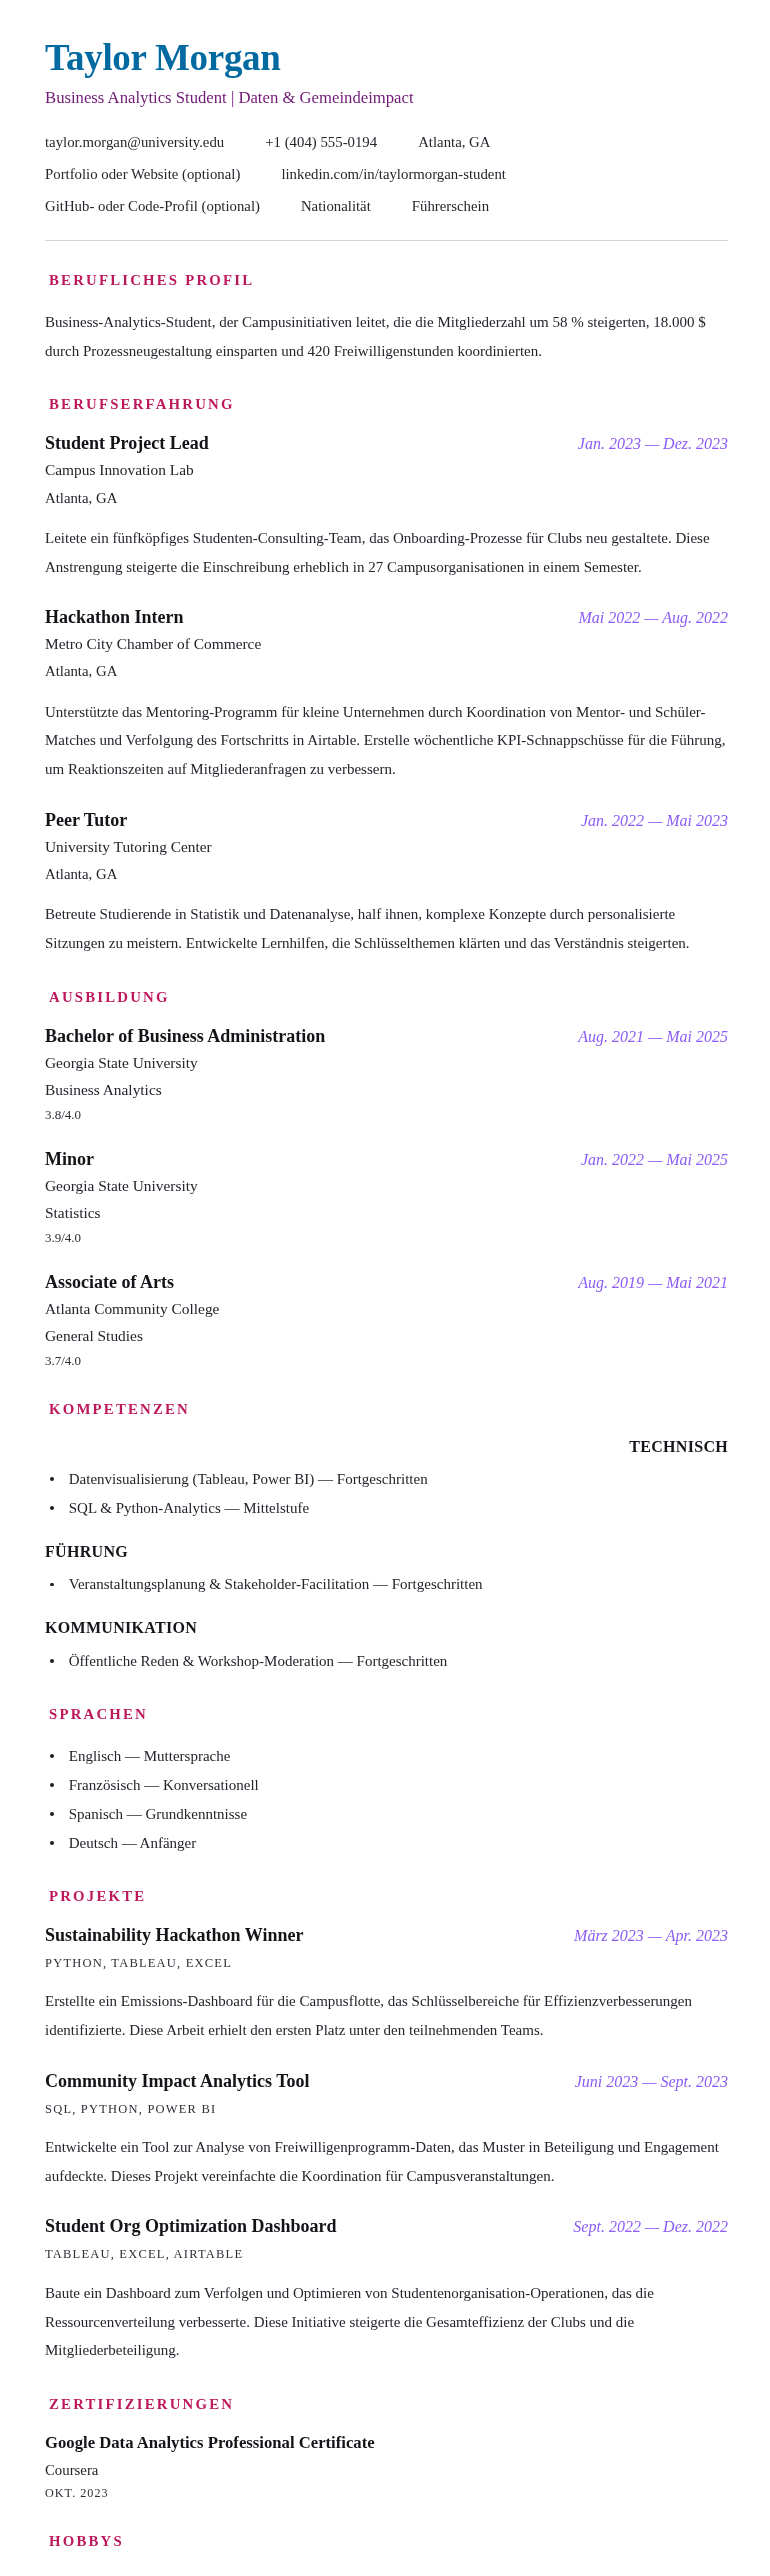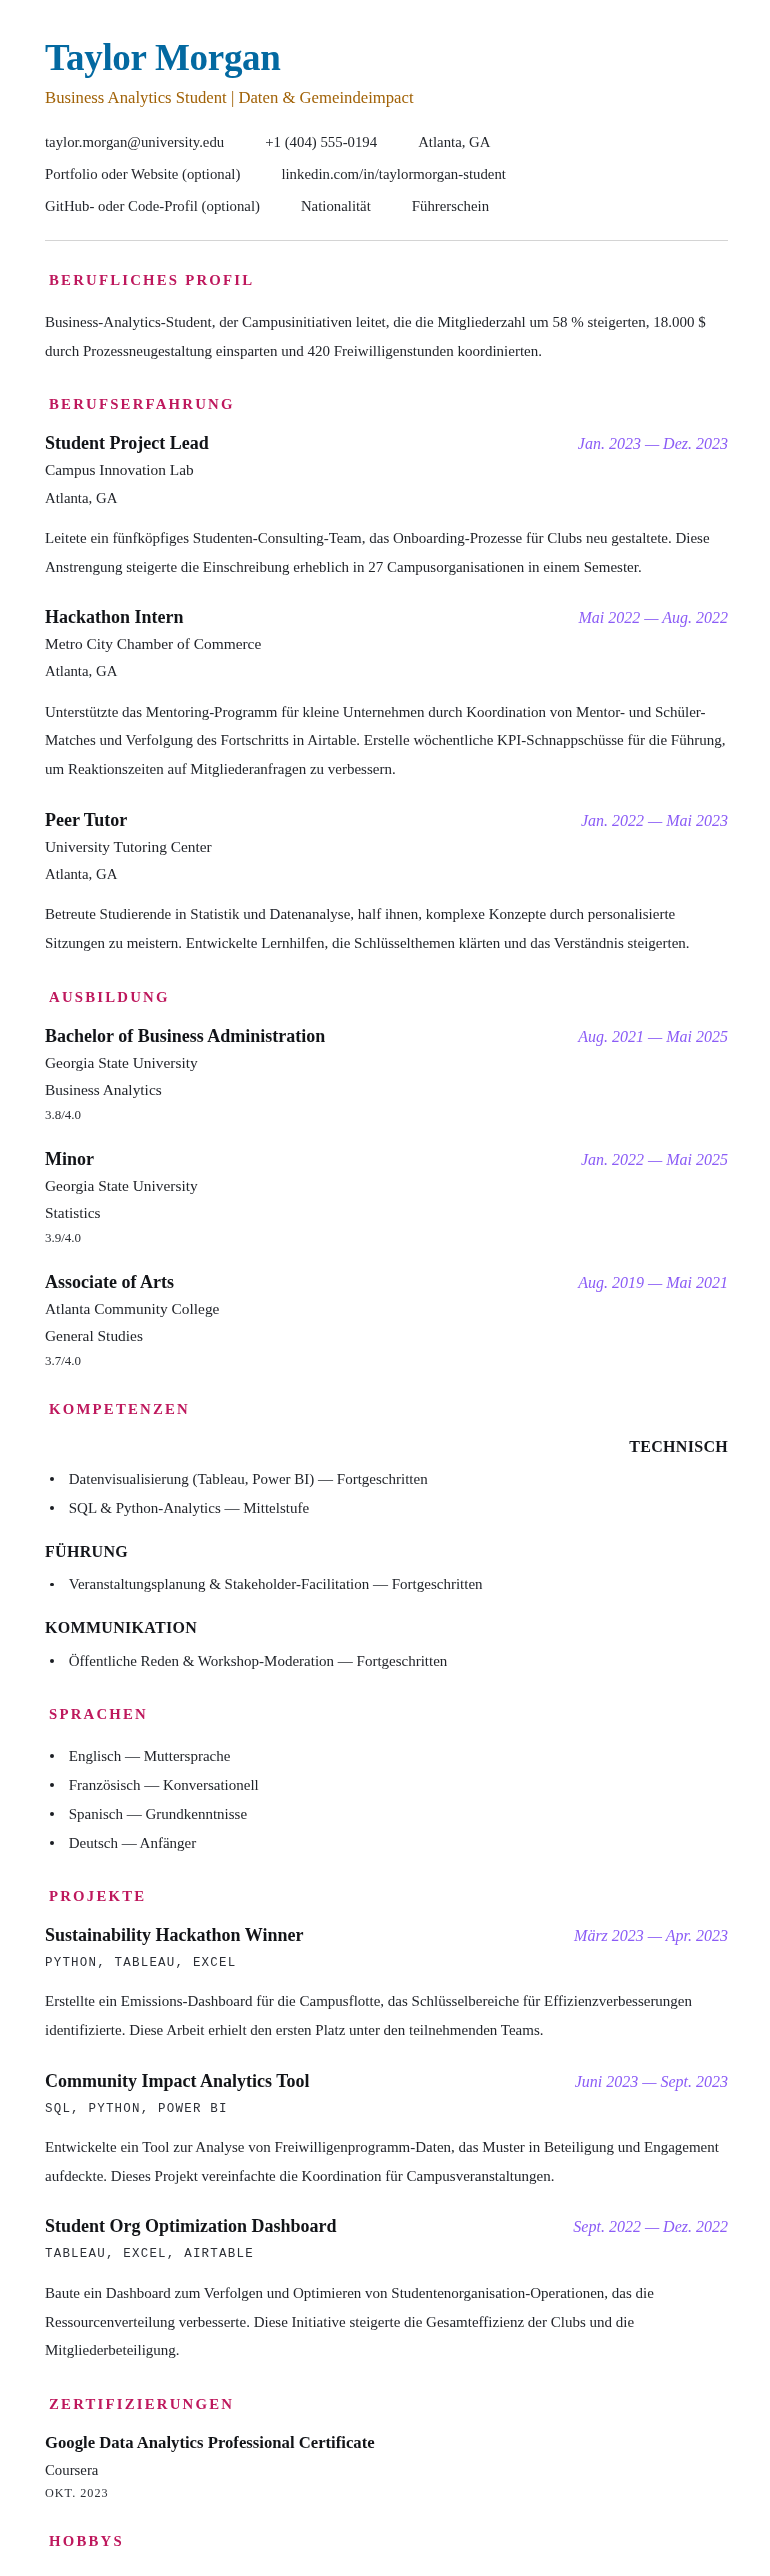--- a/index.html
+++ b/index.html
@@ -25,21 +25,21 @@
     font-size: 37px;
     line-height: 1.15;
     font-weight: 700;
     color: #0369a1;
     letter-spacing: -0.3px;
     margin: 0 0 7.7px 0;
   }
   .subtitle {
     font-size: 16.7px;
     line-height: 1.35;
-    color: #a16207;
+    color: #701a75;
     margin: 0 0 23px 0;
   }
   .contact-row {
     display: flex;
     gap: 41px;
     font-size: 14.8px;
     line-height: 1.35;
     color: #23262c;
     margin: 0 0 12.2px 0;
     white-space: nowrap;
@@ -114,21 +114,20 @@
     font-size: 15px;
     line-height: 1.93;
     margin-top: 16px;
   }
   .entry-tags {
     font-size: 12.5px;
     line-height: 1.3;
     letter-spacing: 1.2px;
     color: #2c2f36;
     margin-top: 7.7px;
-    font-family: Liberation Mono, monospace;
   }
 
   
   .subsection { margin-top: 19px; }
   .subsection:first-of-type { margin-top: 0; text-align: right; }
   .subsection-heading {
     font-size: 16px;
     line-height: 1.3;
     font-weight: 700;
     letter-spacing: 0.3px;

